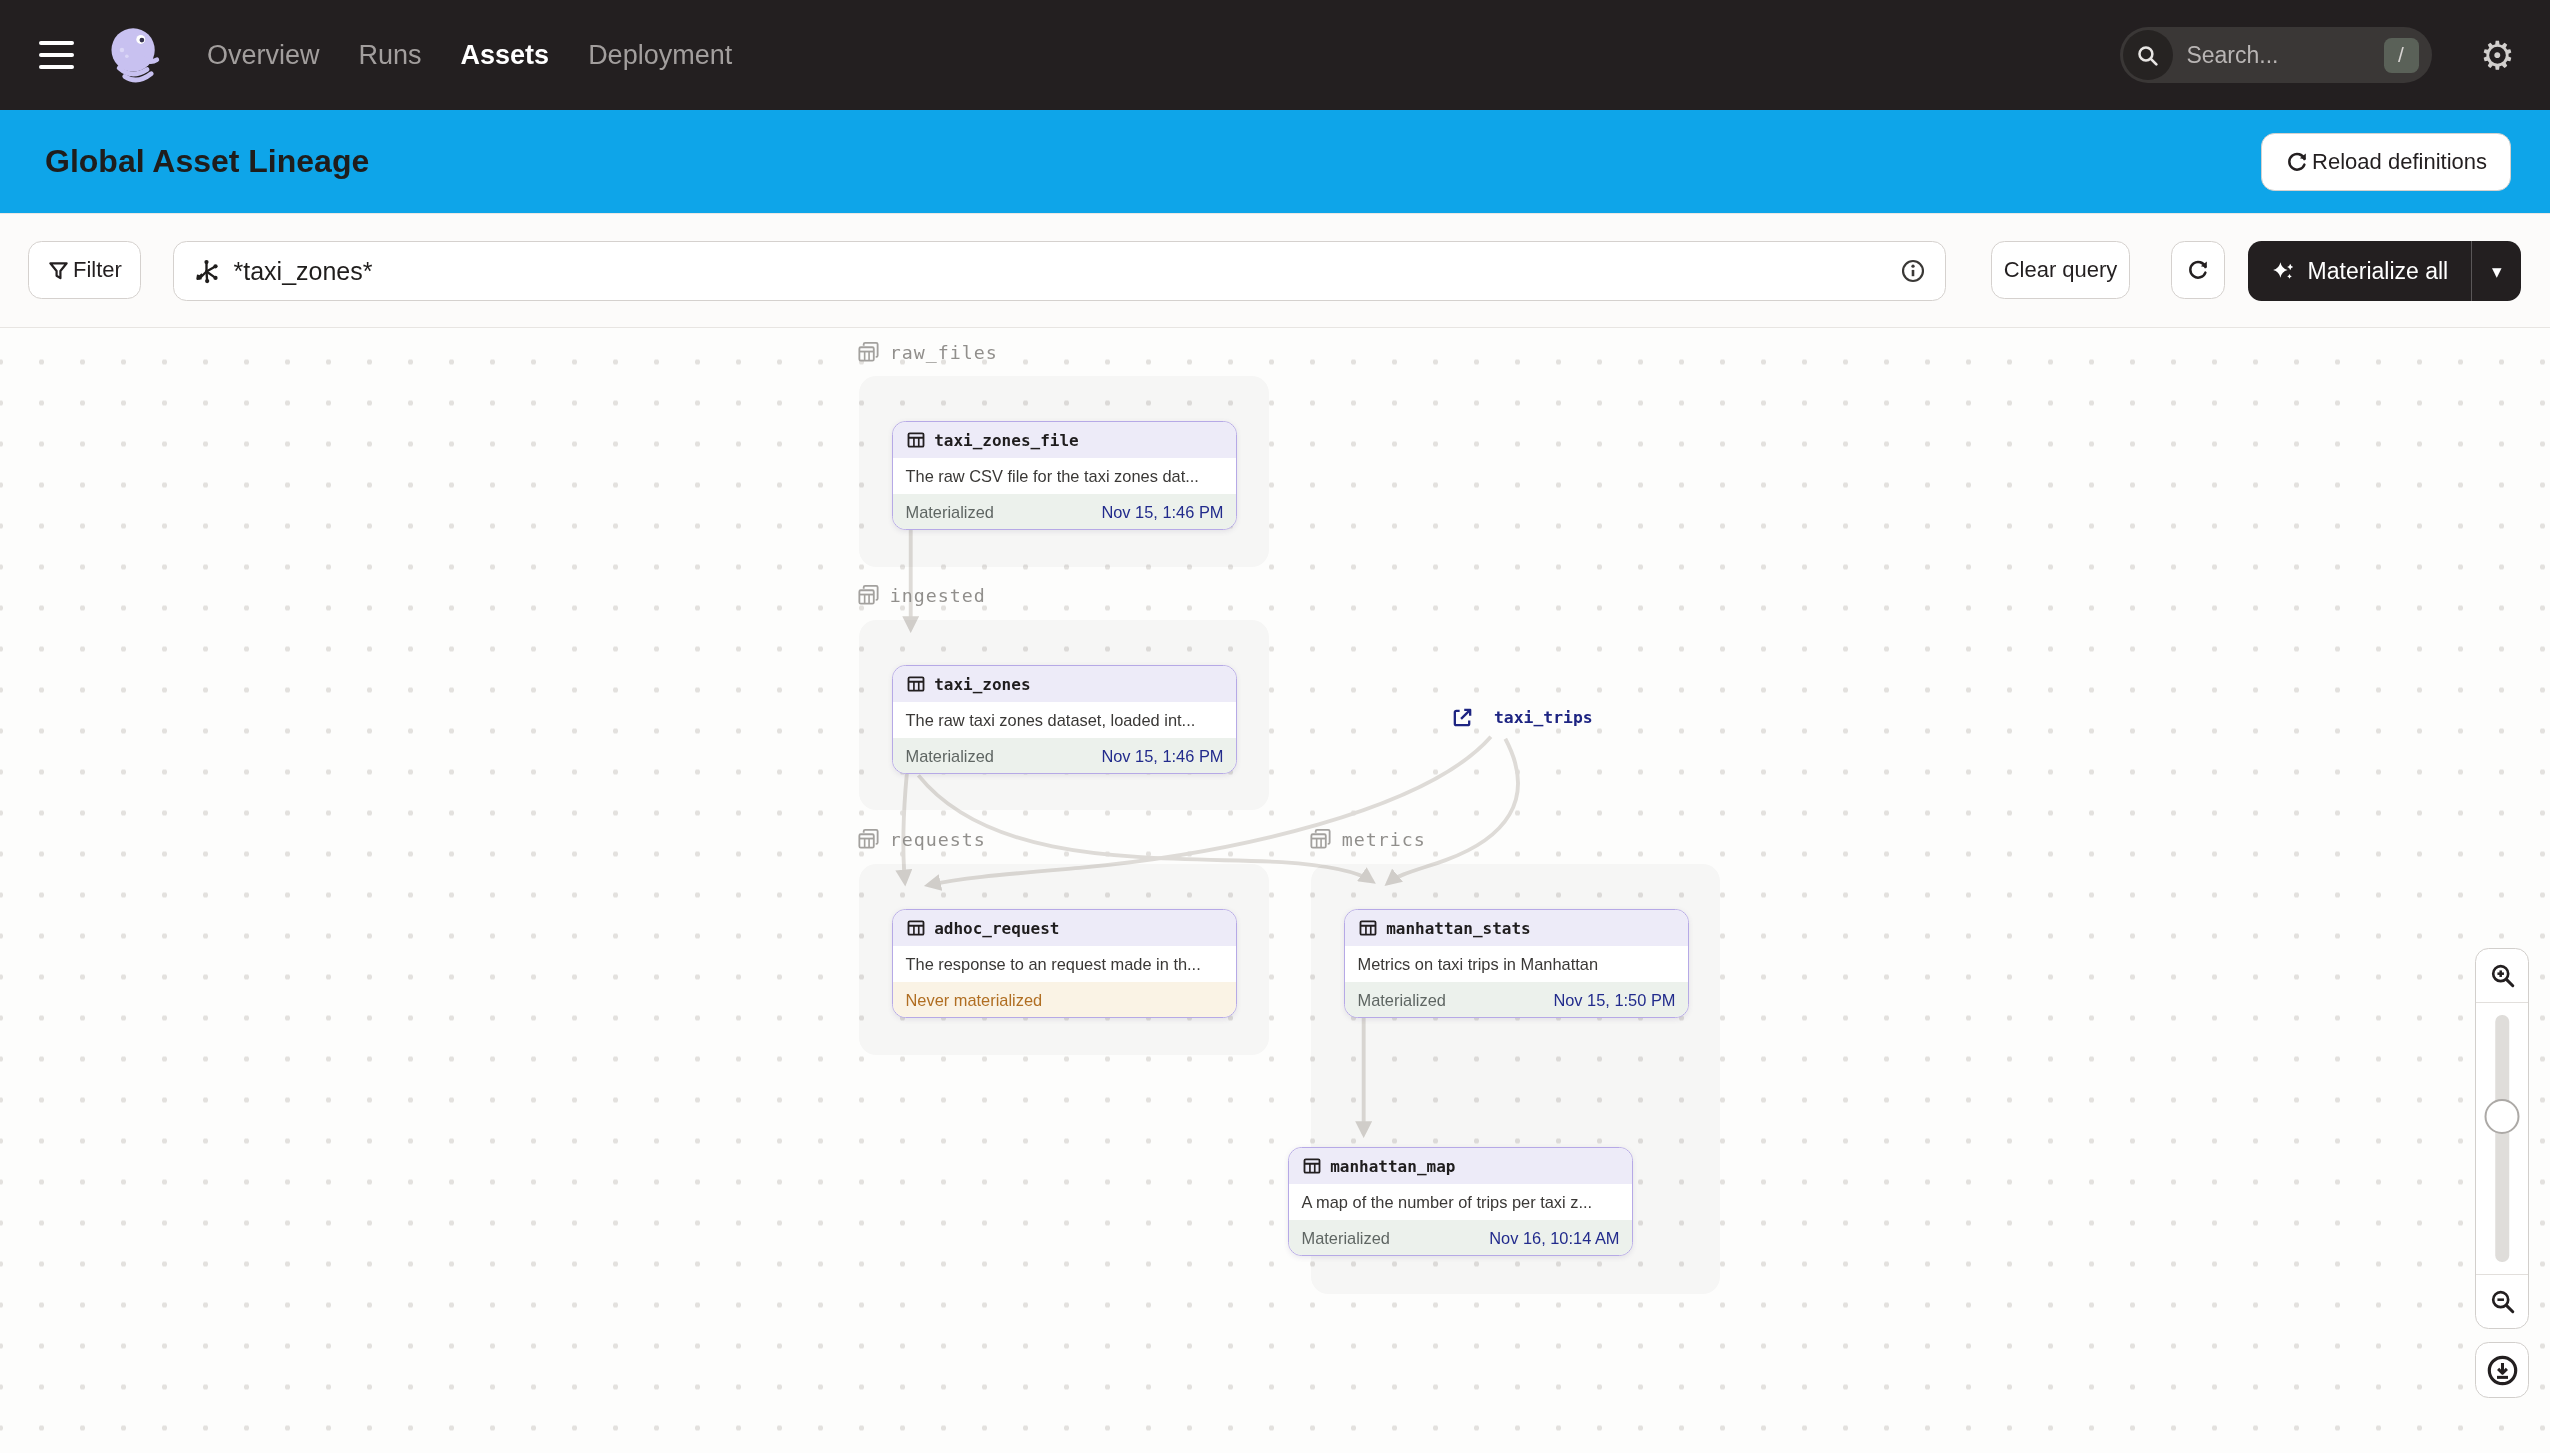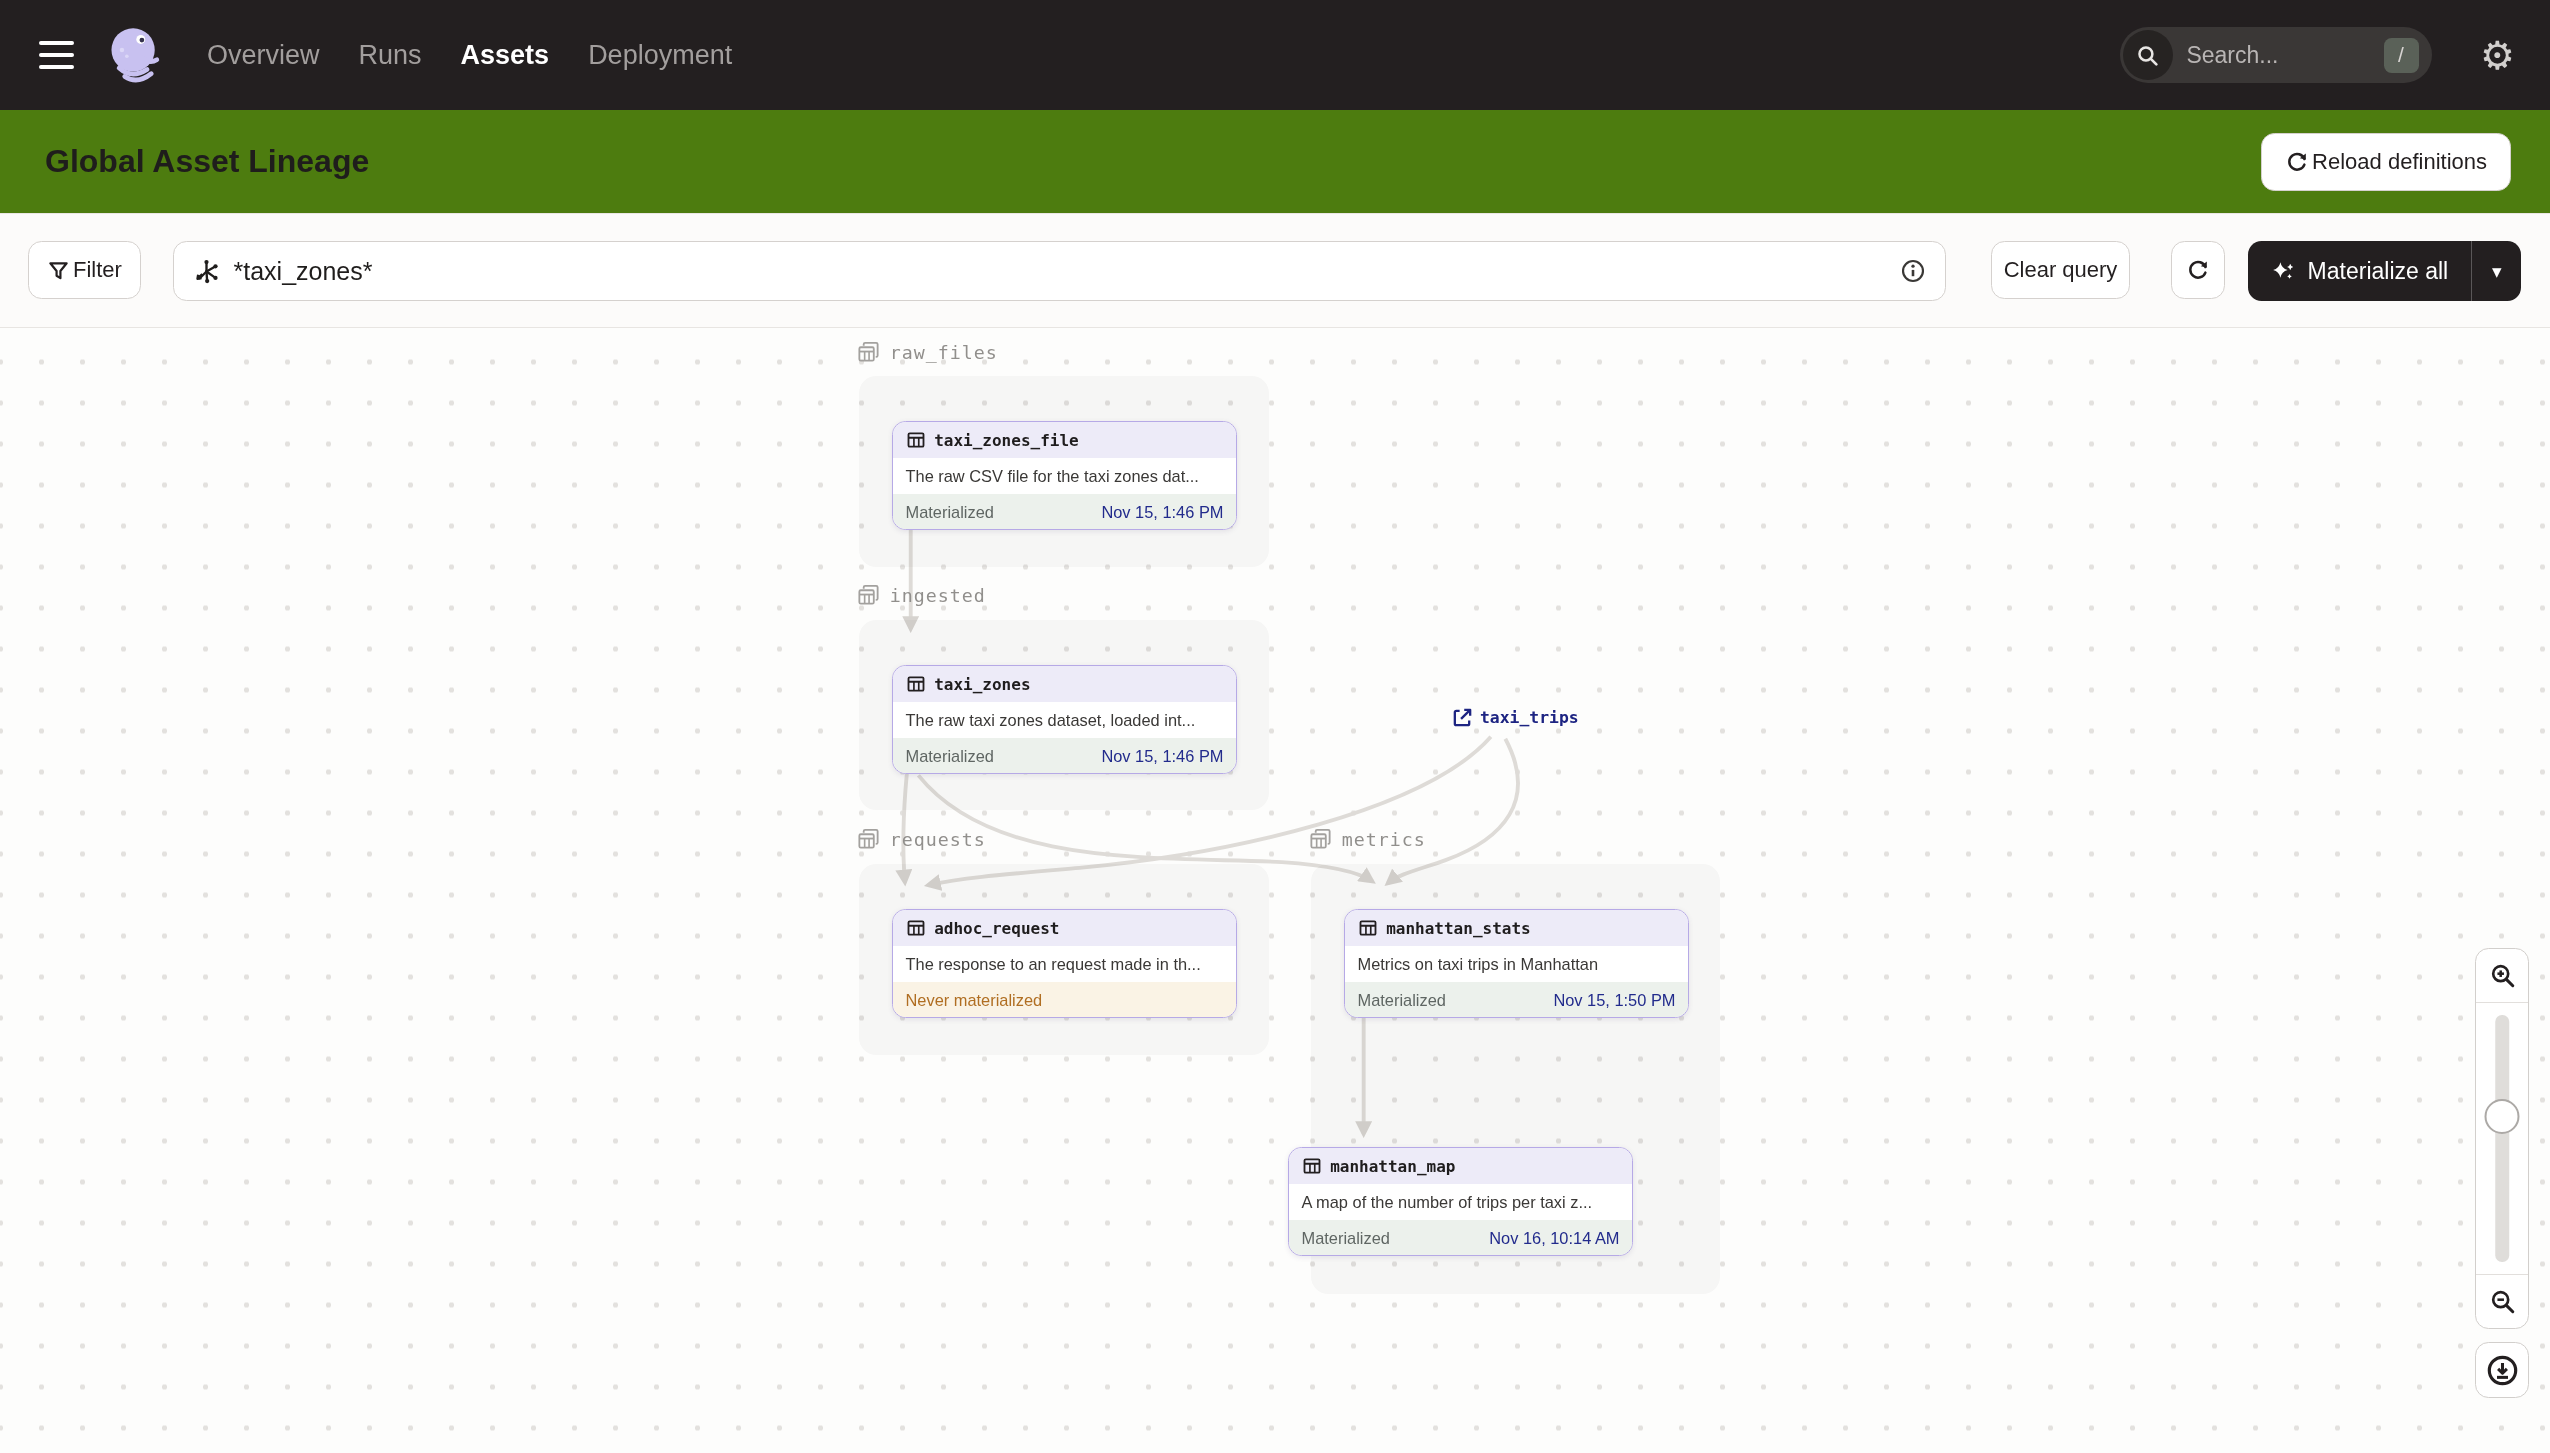--- a/index.html
+++ b/index.html
@@ -21,21 +21,21 @@
     display:flex; align-items:center; justify-content:center; color:#E8E6E4; }
   .search-input { flex:1; min-width:0; background:transparent; border:none; outline:none; color:#E8E6E4;
     font-size:23px; margin-left:13.5px; font-family:inherit; }
   .search-input::placeholder { color:#B9B5B4; }
   .kbd { width:35px; height:35px; margin-right:13.5px; background:#5A6158; border-radius:7.7px; color:#D8D5D3;
     font-size:21px; display:flex; align-items:center; justify-content:center; }
   .gear { position:absolute; right:35px; top:50%; transform:translateY(-50%); font-size:39px; color:#D2CFCD;
     line-height:1; cursor:pointer; }
 
   
-  .page-header { height:104px; background:#4d7c0f; border-bottom:1px solid #EAE7E4; display:flex;
+  .page-header { height:104px; background:#0ea5e9; border-bottom:1px solid #EAE7E4; display:flex;
     align-items:center; justify-content:space-between; padding:0 39px 0 45px; }
   .page-title { font-size:32px; font-weight:700; color:#1F1D1C; }
 
   .btn { display:inline-flex; align-items:center; gap:3px; height:58px; padding:0 23px; background:#FFFFFF;
     border:1px solid #D5D1CE; border-radius:13.5px; font-size:22px; color:#231F20; cursor:pointer;
     font-family:inherit; white-space:nowrap; }
   .btn svg { flex:none; }
 
   
   .toolbar { position:relative; height:114px; background:#FCFBFA; border-bottom:1px solid #E8E5E2; }
@@ -73,21 +73,21 @@
   .node-desc { height:36px; display:flex; align-items:center; padding:0 12.5px; font-size:16.4px; color:#3A3836;
     white-space:nowrap; overflow:hidden; }
   .node-foot { height:36px; display:flex; align-items:center; justify-content:space-between; padding:0 12.5px;
     font-size:16.4px; }
   .node-foot.ok { background:#ECF1EC; }
   .node-foot.ok .foot-label { color:#5F6663; }
   .node-foot.ok .foot-time { color:#222B8C; font-weight:500; }
   .node-foot.never { background:#FAF3E5; }
   .node-foot.never .foot-label { color:#B06E22; }
 
-  .external-asset { position:absolute; display:flex; align-items:center; gap:6px; color:#1D2482; cursor:pointer; }
+  .external-asset { position:absolute; display:flex; align-items:center; gap:20px; color:#1D2482; cursor:pointer; }
   .external-asset .ename { font-family:"DejaVu Sans Mono",monospace; font-weight:700; font-size:16.4px; }
 
   
   .zoom-widget { position:absolute; left:2475px; top:620px; width:54px; height:381px; background:#FFFFFF;
     border:1px solid #D2CFCC; border-radius:13.5px; display:flex; flex-direction:column; }
   .zw-btn { height:54px; flex:none; display:flex; align-items:center; justify-content:center; cursor:pointer;
     color:#231F20; background:transparent; border:none; }
   .zw-btn.top { border-bottom:1px solid #E2DFDC; }
   .zw-btn.bottom { border-top:1px solid #E2DFDC; }
   .zw-slider { position:relative; flex:1; }

